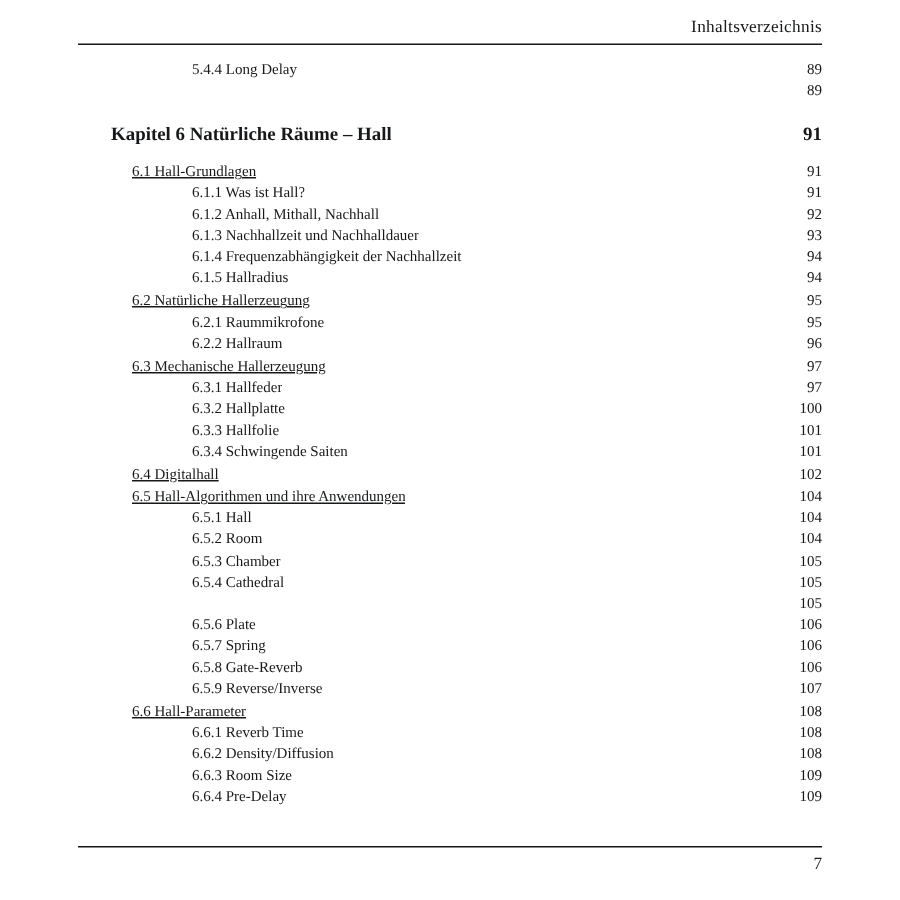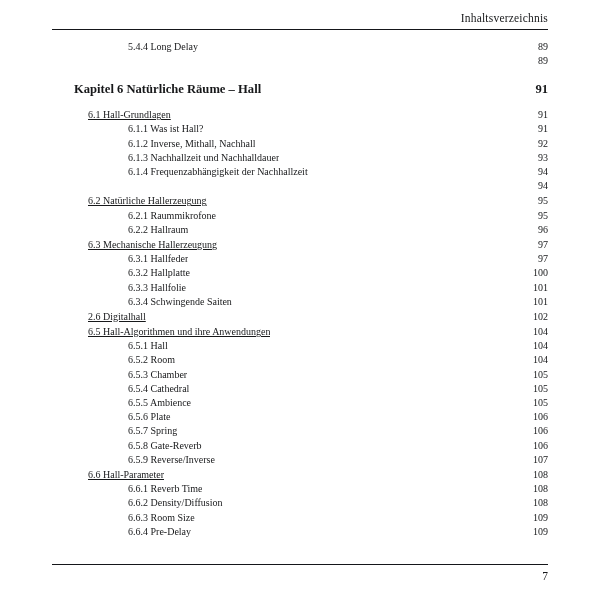--- a/index.html
+++ b/index.html
@@ -115,35 +115,36 @@
         <span class="label">6.1 Hall-Grundlagen</span>
         <span class="filler"></span>
         <span class="page-no">91</span>
       </div>
       <div class="row lvl-2">
         <span class="label">6.1.1 Was ist Hall?</span>
         <span class="filler"></span>
         <span class="page-no">91</span>
       </div>
       <div class="row lvl-2">
-        <span class="label">6.1.2 Inverse, Mithall, Nachhall</span>
+        <span class="label">6.1.2 Anhall, Mithall, Nachhall</span>
         <span class="filler"></span>
         <span class="page-no">92</span>
       </div>
       <div class="row lvl-2">
         <span class="label">6.1.3 Nachhallzeit und Nachhalldauer</span>
         <span class="filler"></span>
         <span class="page-no">93</span>
       </div>
       <div class="row lvl-2">
         <span class="label">6.1.4 Frequenzabhängigkeit der Nachhallzeit</span>
         <span class="filler"></span>
         <span class="page-no">94</span>
       </div>
       <div class="row lvl-2">
+        <span class="label">6.1.5 Hallradius</span>
         <span class="filler"></span>
         <span class="page-no">94</span>
       </div>
       <div class="row lvl-1">
         <span class="label">6.2 Natürliche Hallerzeugung</span>
         <span class="filler"></span>
         <span class="page-no">95</span>
       </div>
       <div class="row lvl-2">
         <span class="label">6.2.1 Raummikrofone</span>
@@ -174,21 +175,21 @@
         <span class="label">6.3.3 Hallfolie</span>
         <span class="filler"></span>
         <span class="page-no">101</span>
       </div>
       <div class="row lvl-2">
         <span class="label">6.3.4 Schwingende Saiten</span>
         <span class="filler"></span>
         <span class="page-no">101</span>
       </div>
       <div class="row lvl-1">
-        <span class="label">2.6 Digitalhall</span>
+        <span class="label">6.4 Digitalhall</span>
         <span class="filler"></span>
         <span class="page-no">102</span>
       </div>
       <div class="row lvl-1">
         <span class="label">6.5 Hall-Algorithmen und ihre Anwendungen</span>
         <span class="filler"></span>
         <span class="page-no">104</span>
       </div>
       <div class="row lvl-2">
         <span class="label">6.5.1 Hall</span>
@@ -204,21 +205,20 @@
         <span class="label">6.5.3 Chamber</span>
         <span class="filler"></span>
         <span class="page-no">105</span>
       </div>
       <div class="row lvl-2">
         <span class="label">6.5.4 Cathedral</span>
         <span class="filler"></span>
         <span class="page-no">105</span>
       </div>
       <div class="row lvl-2">
-        <span class="label">6.5.5 Ambience</span>
         <span class="filler"></span>
         <span class="page-no">105</span>
       </div>
       <div class="row lvl-2">
         <span class="label">6.5.6 Plate</span>
         <span class="filler"></span>
         <span class="page-no">106</span>
       </div>
       <div class="row lvl-2">
         <span class="label">6.5.7 Spring</span>

